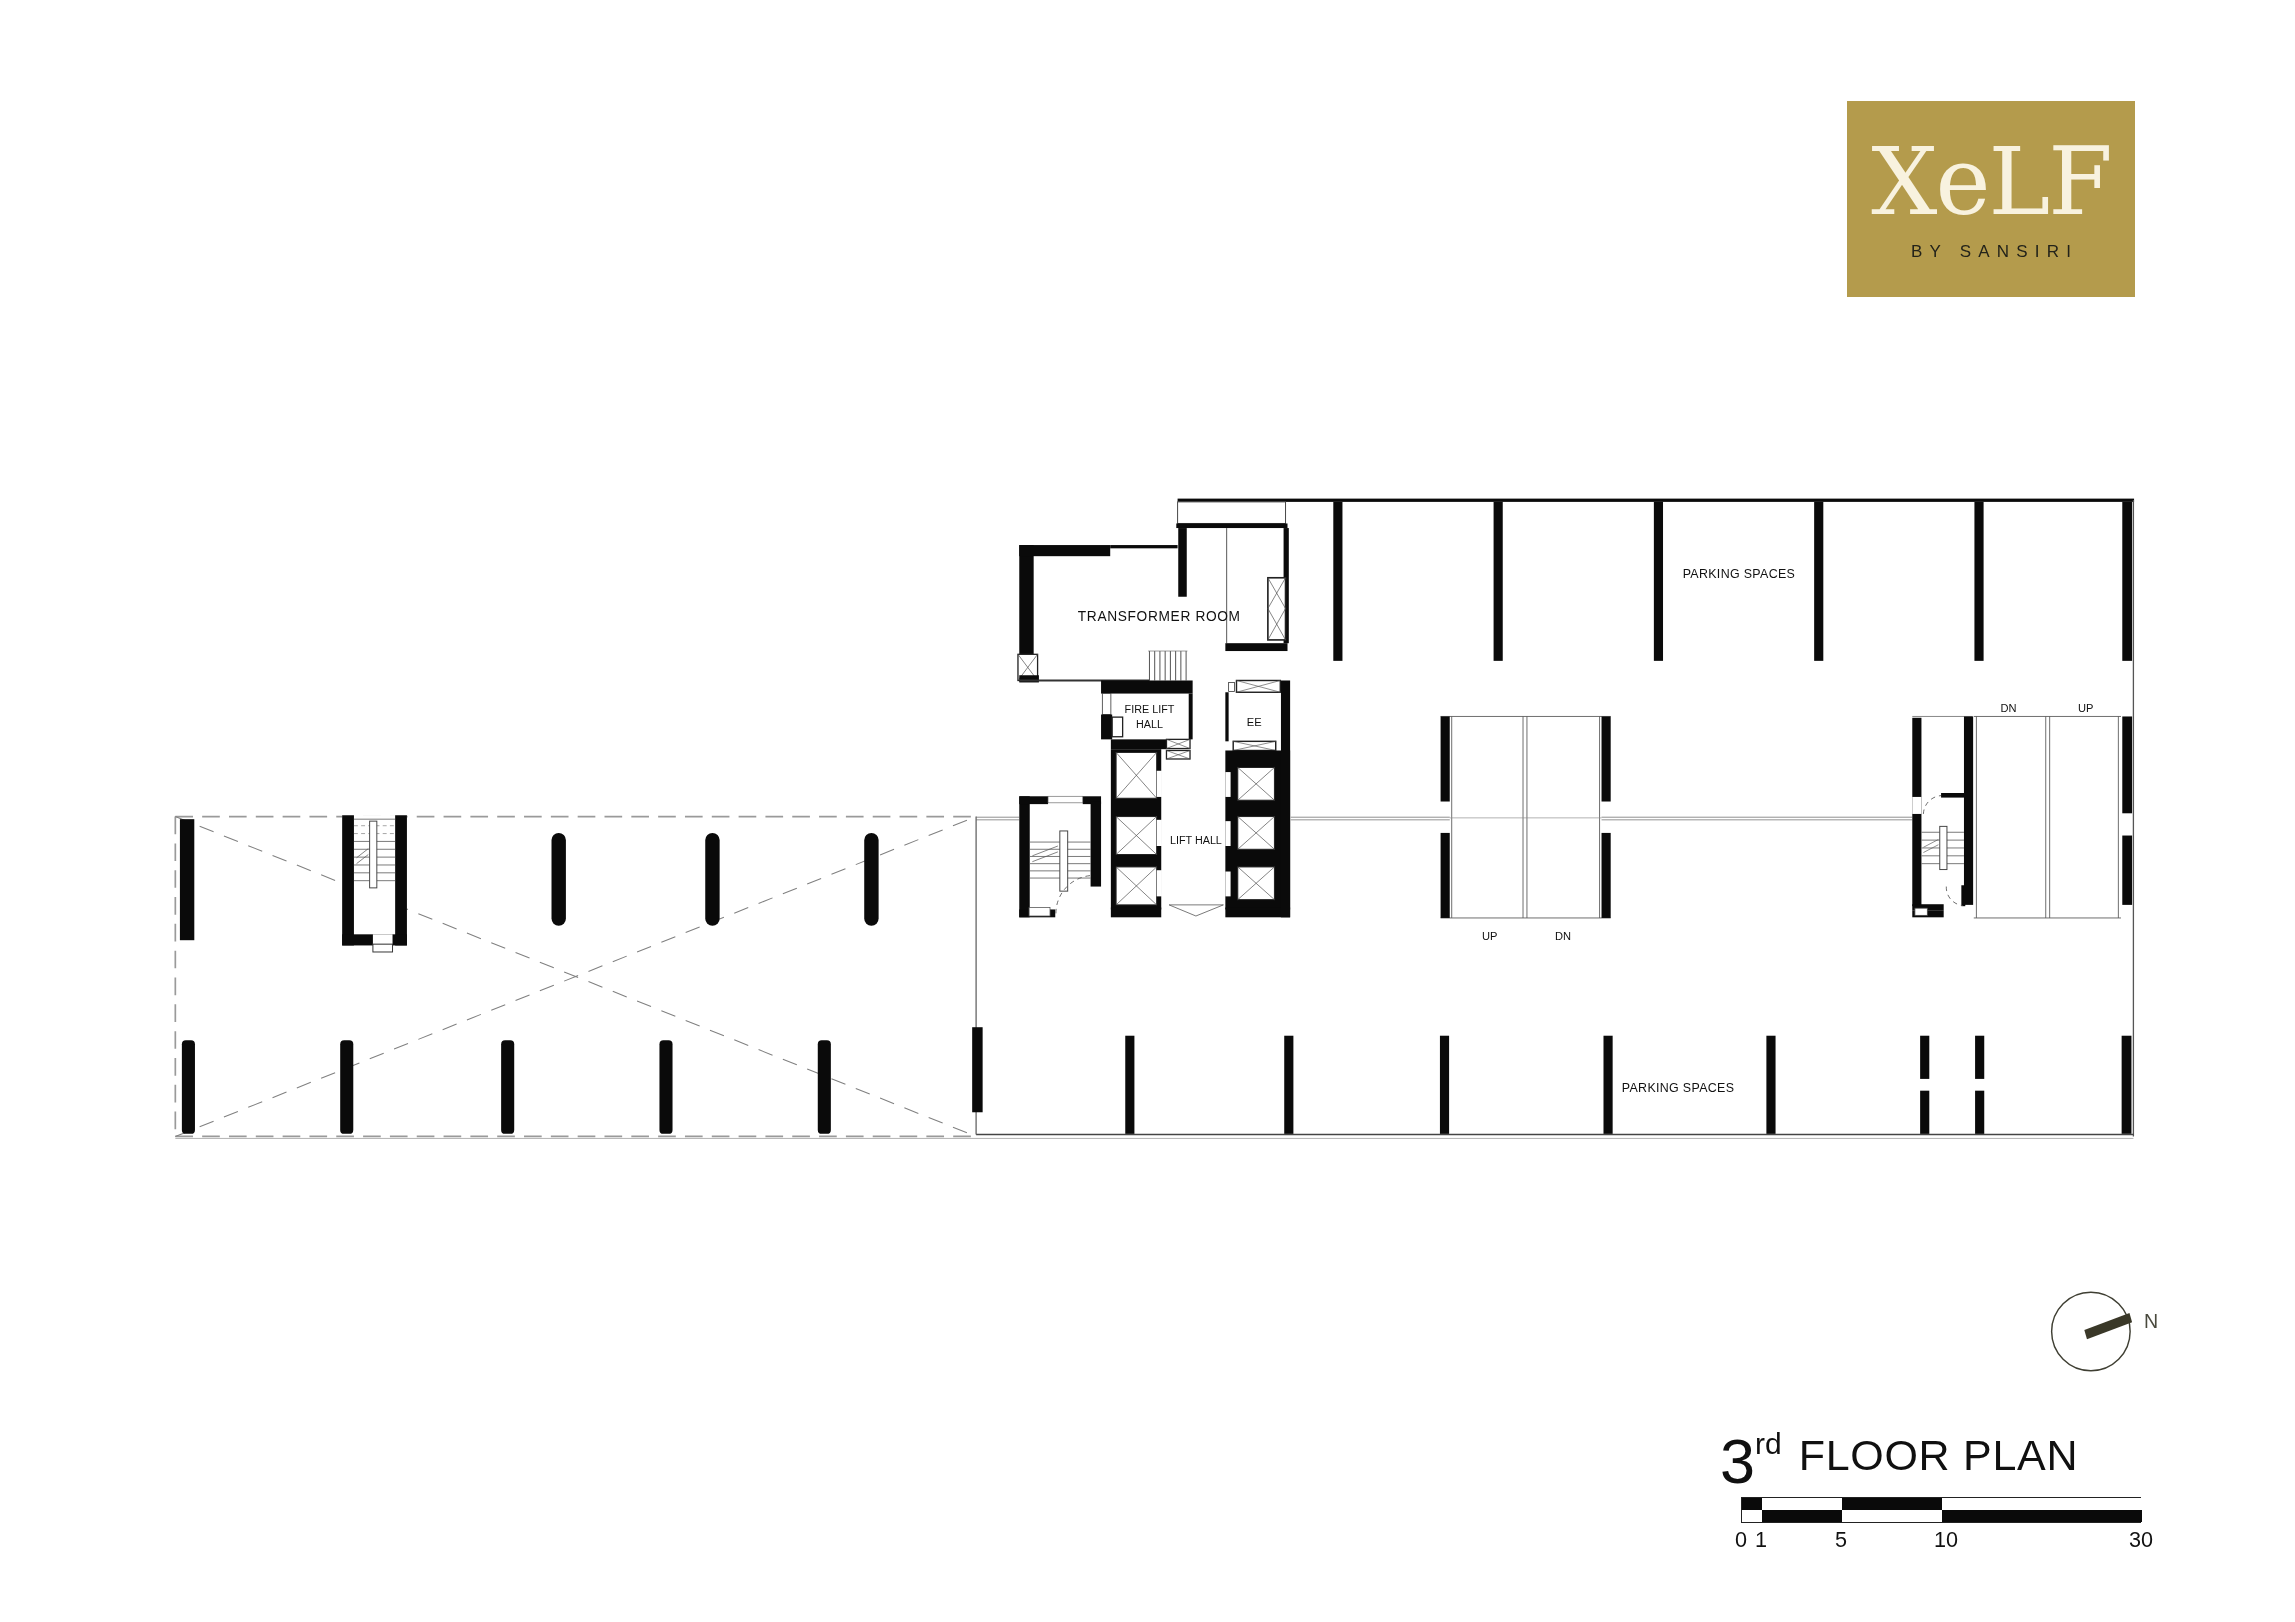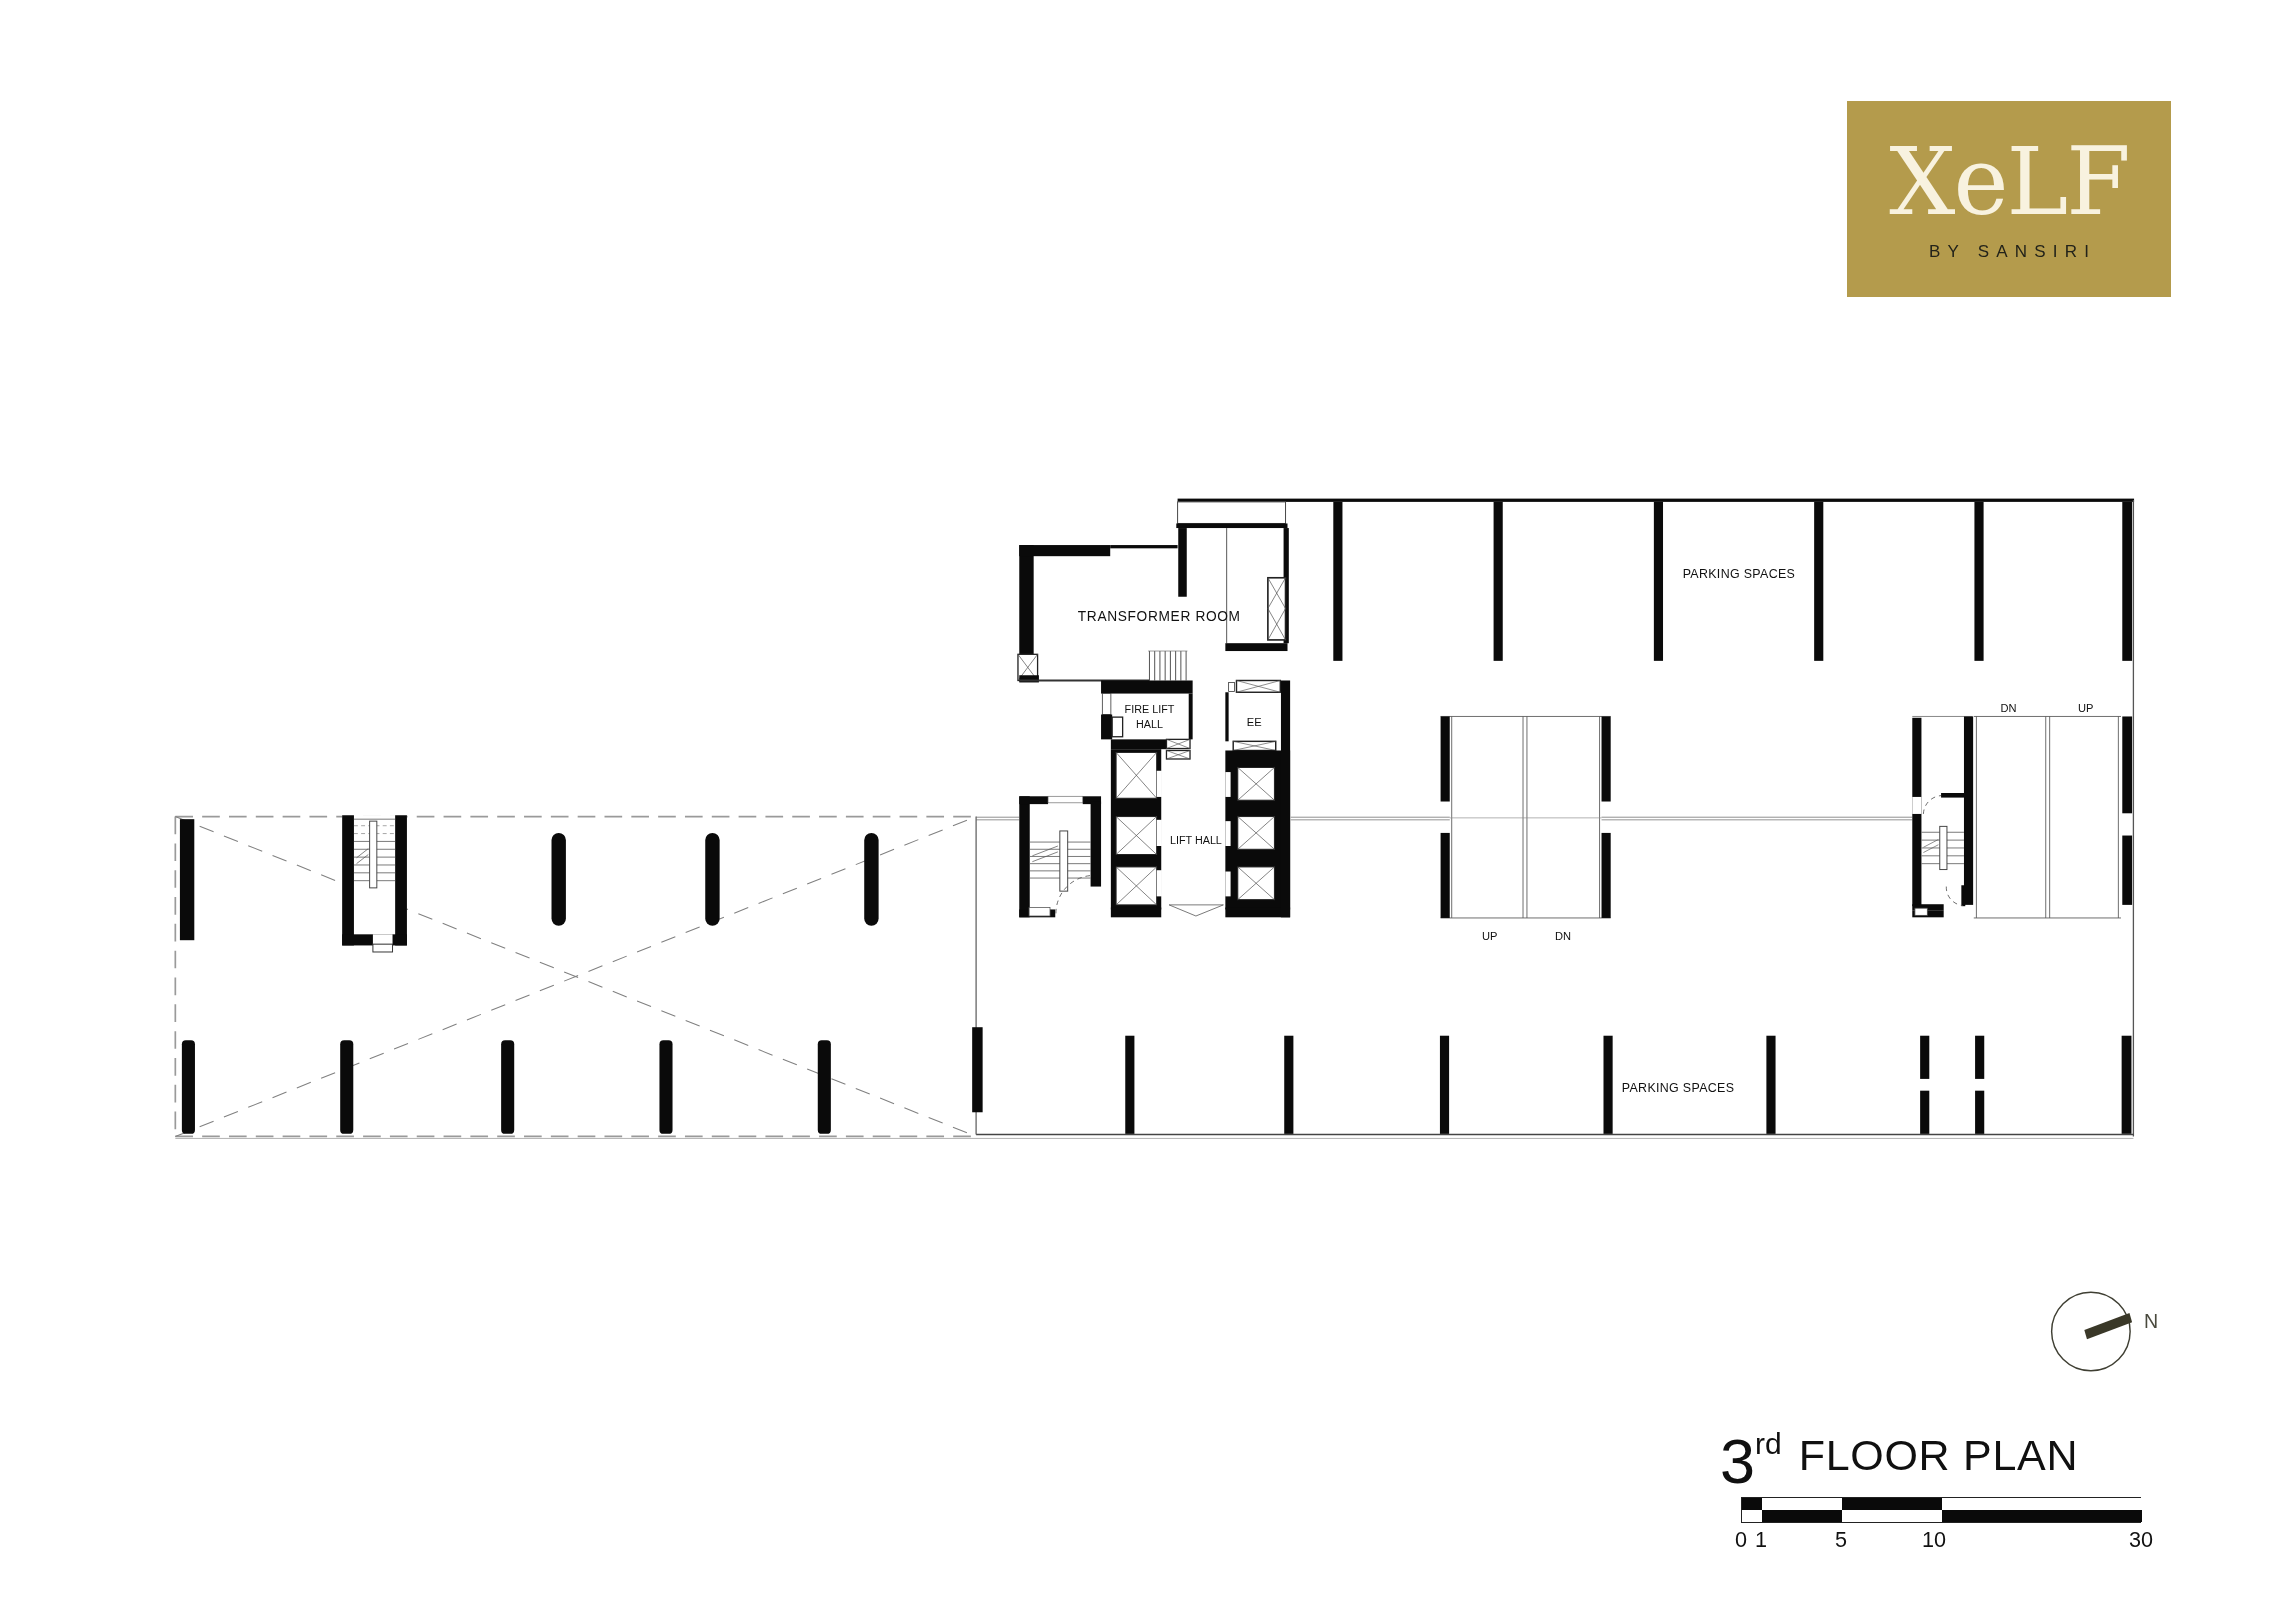--- a/index.html
+++ b/index.html
@@ -1,20 +1,20 @@
 <!DOCTYPE html>
 <html style="font-size:10.5px"><head>
 <meta charset="utf-8">
 <style>
   html,body{margin:0;padding:0;background:#ffffff;width:2295px;height:1622px;overflow:hidden;}
   .stage{position:absolute;left:0;top:0;width:2295px;height:1622px;background:#fff;
          font-family:"Liberation Sans", sans-serif;}
   svg.plan{position:absolute;left:0;top:0;}
   
-  .logo{position:absolute;left:1847px;top:101px;width:324px;height:196px;
+  .logo{position:absolute;left:1847px;top:101px;width:288px;height:196px;
         display:flex;flex-direction:column;align-items:center;justify-content:center;}
   .logo .brand{font-family:"DejaVu Serif", serif;font-size:93px;line-height:1;
                letter-spacing:-2px;font-weight:400;}
   .logo .sub{margin-top:13px;font-size:17px;letter-spacing:7.2px;font-weight:400;text-indent:7.2px;text-align:center;}
   
   .sheet-title{position:absolute;left:1720px;top:1430px;width:432px;white-space:nowrap;
                color:#101010;display:flex;align-items:flex-start;}
   .sheet-title .num{font-size:63px;line-height:1;}
   .sheet-title .ord{font-size:30px;line-height:1;margin-top:-1.3px;}
   .sheet-title .rest{font-size:43px;line-height:1;margin-left:17px;margin-top:3.9px;letter-spacing:0.7px;}
@@ -285,18 +285,18 @@
       <div class="sb-cell sb-white" style="left:0;width:20px;"></div>
       <div class="sb-cell sb-black" style="left:20px;width:80px;"></div>
       <div class="sb-cell sb-white" style="left:100px;width:100px;"></div>
       <div class="sb-cell sb-black" style="left:200px;width:200px;"></div>
     </div>
   </div>
   <div class="sb-labels">
     <span style="left:0;">0</span>
     <span style="left:20px;">1</span>
     <span style="left:100px;">5</span>
-    <span style="left:193px;">10</span>
+    <span style="left:205px;">10</span>
     <span style="left:400px;">30</span>
   </div>
 
 </div>
 
 
 </body></html>

